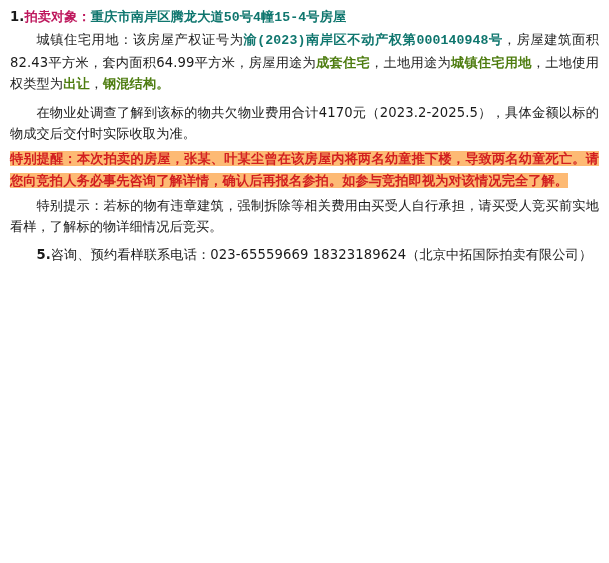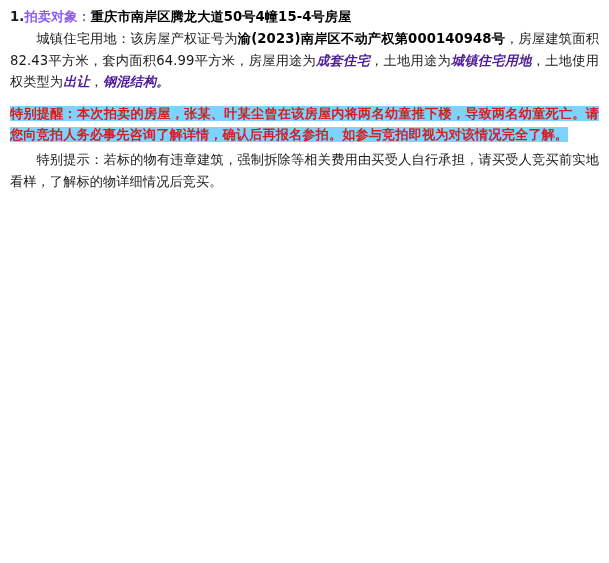--- a/index.html
+++ b/index.html
@@ -24,49 +24,52 @@
   .para {
     font-size: 13.2px;
     line-height: 1.62;
     text-align: justify;
     text-justify: inter-ideograph;
     margin: 0 0 1px 0;
     letter-spacing: 0.1px;
   }
   .indent { text-indent: 2em; }
   .b { font-weight: bold; }
-  .red { color: #000000; }
+  .red { color: #0f766e; font-family: Liberation Mono, monospace; }
   .hl {
-    background: #7dd3fc;
+    background: #fdba74;
     color: #d21f20;
     font-weight: bold;
   }
   .num { font-weight: bold; }
-  .bold-black { font-weight: bold; color: #4c1d95; font-style: italic; }
-  .u-black { color: #8b5cf6; }
+  .bold-black { font-weight: bold; color: #4d7c0f; }
+  .u-black { color: #be185d; }
   .spacer-sm { height: 3px; }
   .spacer-xs { height: 1px; }
 </style>
 </head>
 <body>
 
 <div class="page">
 
   <p class="para">
     <span class="num">1.</span><span class="b u-black">拍卖对象：</span><span class="b red">重庆市南岸区腾龙大道50号4幢15-4号房屋</span>
   </p>
   <p class="para indent">
     <span>城镇住宅用地：</span><span>该房屋产权证号为</span><span class="b red">渝(2023)南岸区不动产权第000140948号</span><span>，房屋建筑面积82.43平方米，</span><span>套内面积64.99平方米</span><span>，房屋用途为</span><span class="bold-black">成套住宅</span><span>，土地用途为</span><span class="bold-black">城镇住宅用地</span><span>，土地使用权类型为</span><span class="bold-black">出让</span><span>，</span><span class="bold-black">钢混结构。</span>
   </p>
 
   <div class="spacer-sm"></div>
 
 
   <div class="spacer-sm"></div>
 
+  <p class="para indent">
+    <span>在物业处调查了解到该标的物共欠物业费用合计4170元（2023.2-2025.5），具体金额以标的物成交后交付时实际收取为准。</span>
+  </p>
 
   <div class="spacer-sm"></div>
 
   <p class="para">
     <span class="hl">特别提醒：</span><span class="hl">本次拍卖的房屋，张某、叶某尘曾在该房屋内将两名幼童推下楼，导致两名幼童死亡。</span><span class="hl">请您向竞拍人务必事先咨询了解详情，确认后再报名参拍。如参与竞拍即视为对该情况完全了解。</span>
   </p>
 
   <div class="spacer-sm"></div>
 
   <p class="para indent">
@@ -80,14 +83,17 @@
 
 
   <div class="spacer-xs"></div>
 
 
   <div class="spacer-xs"></div>
 
 
   <div class="spacer-xs"></div>
 
+  <p class="para indent">
+    <span class="num">5.</span><span>咨询、预约看样联系电话：023-65559669  18323189624（北京中拓国际拍卖有限公司）</span>
+  </p>
 
 </div>
 
 </body></html>

